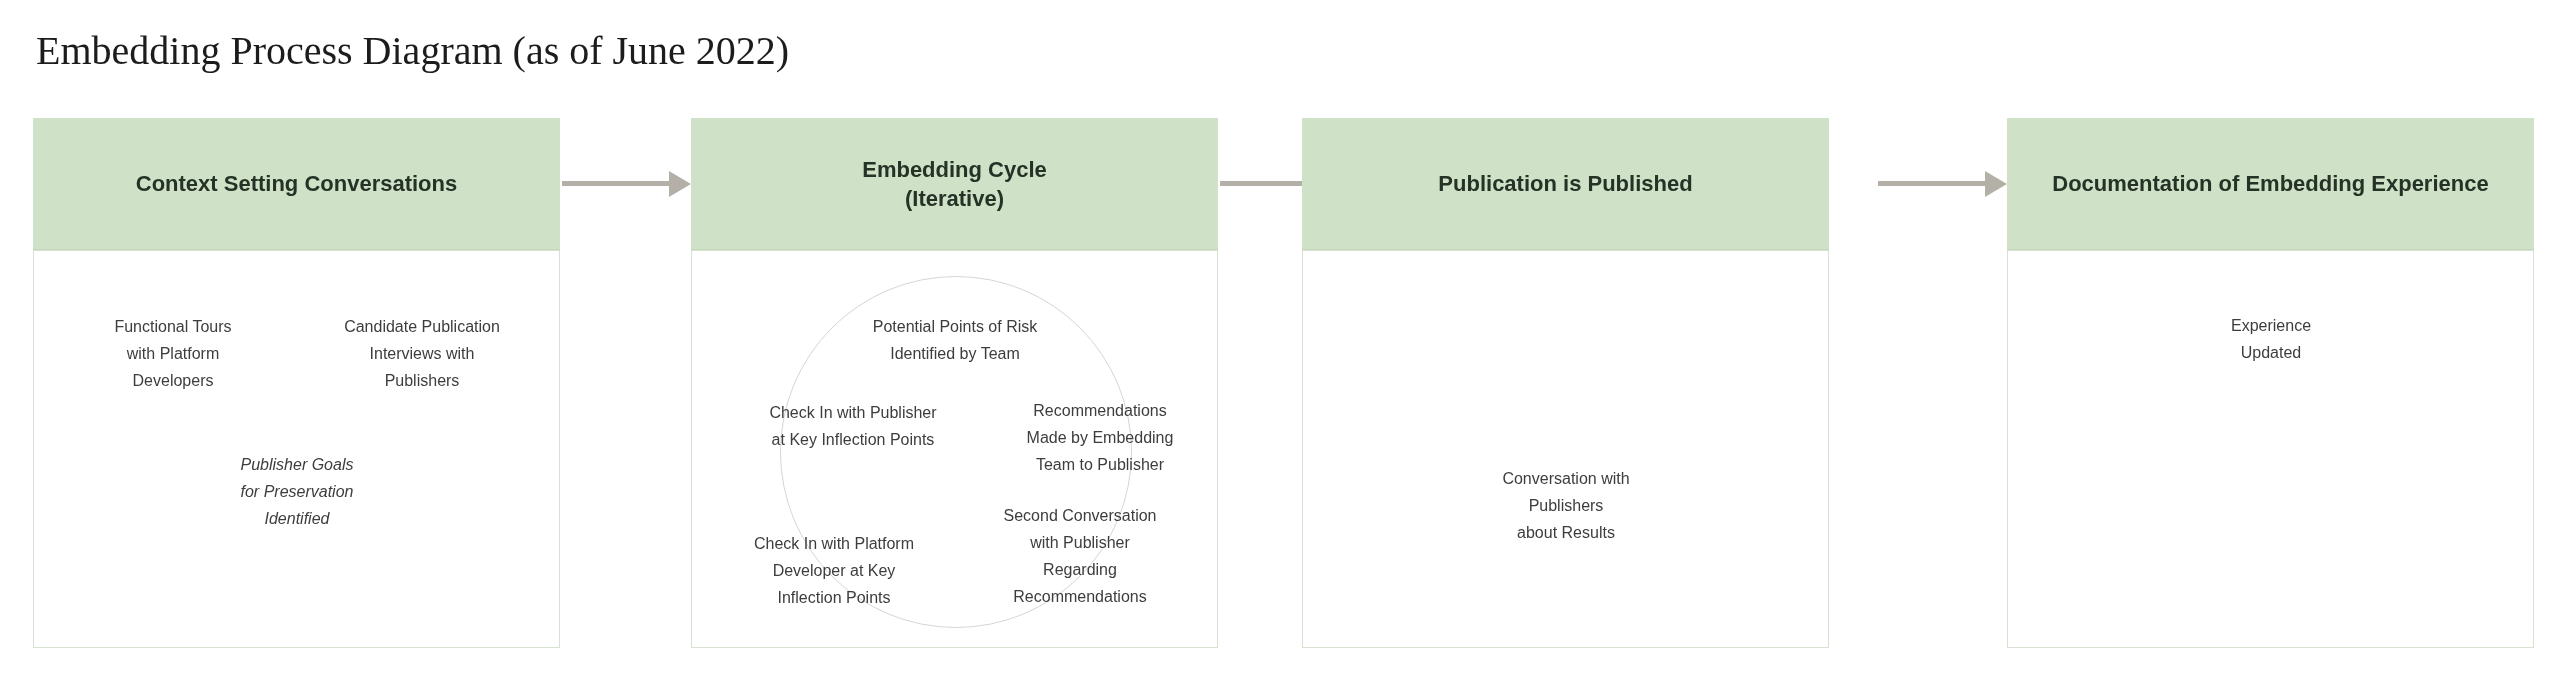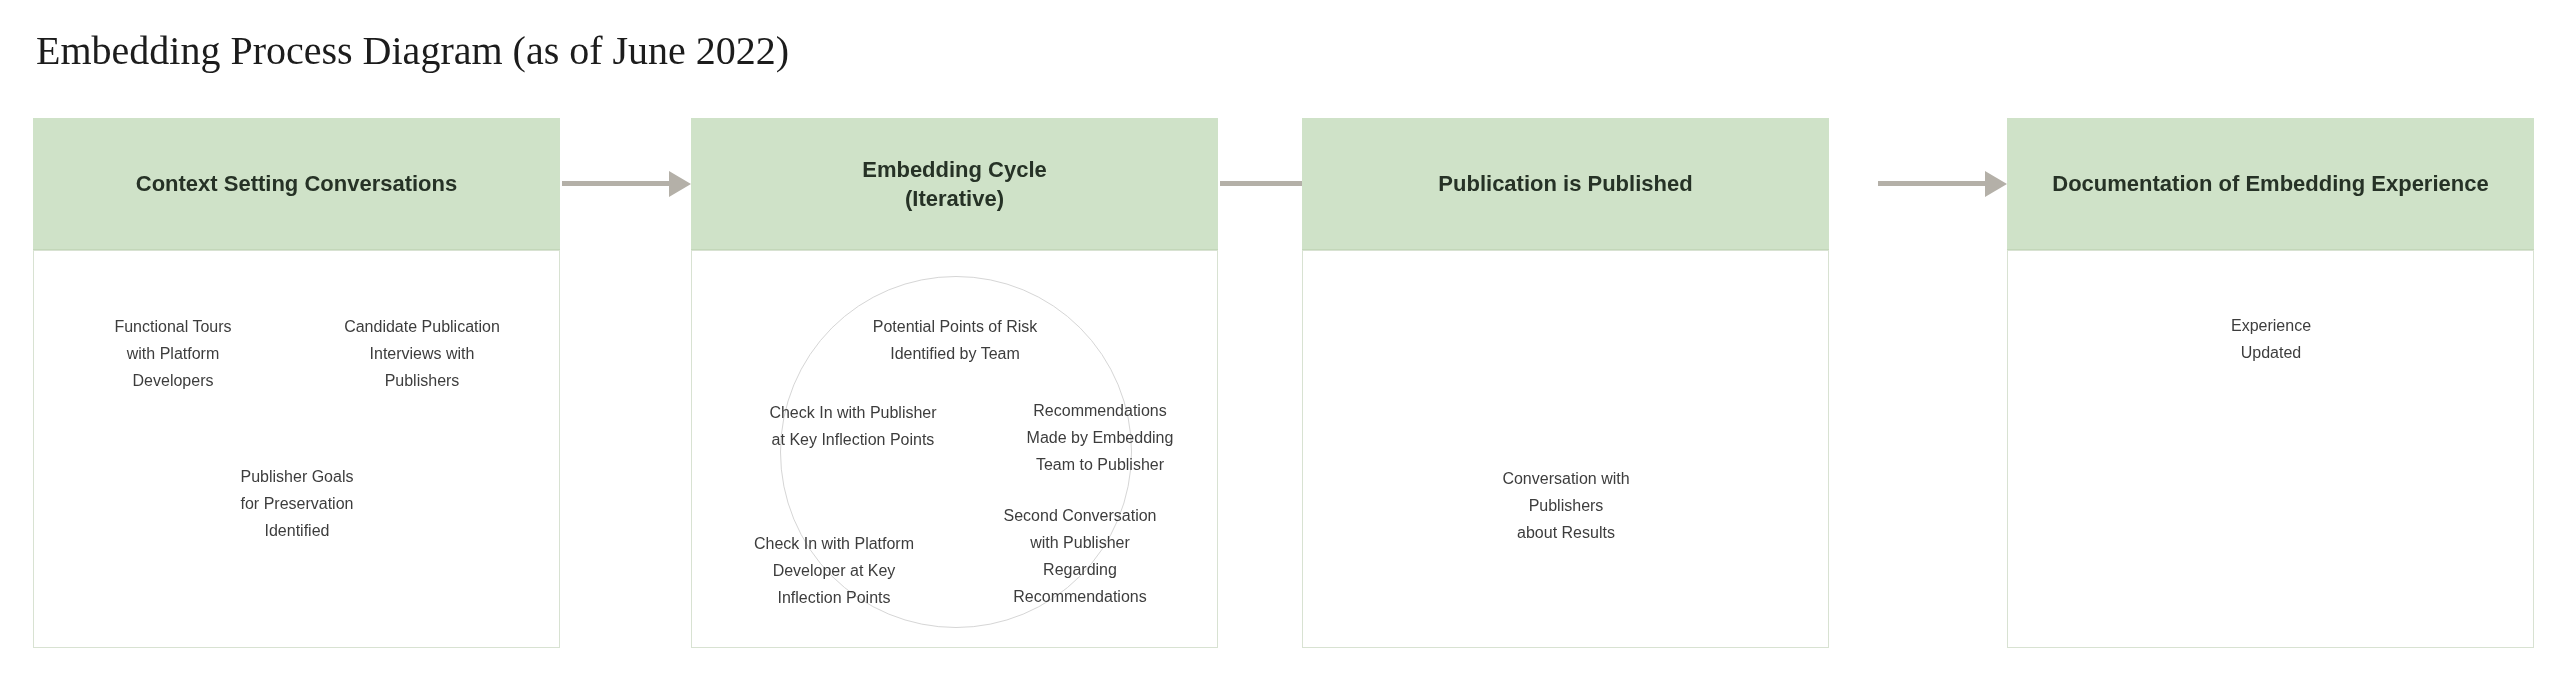--- a/index.html
+++ b/index.html
@@ -102,21 +102,21 @@
   .stage-1 { left: 33px; }
   .stage-2 { left: 691px; }
   .stage-3 { left: 1302px; border-radius: 26px; }
   .stage-4 { left: 2007px; }
   .arrow-1 { left: 562px; }
   .arrow-2 { left: 1220px; }
   .arrow-3 { left: 1878px; }
   
   .c0-n0 { left: 139px; top: 62px; }
   .c0-n1 { left: 388px; top: 62px; }
-  .c0-n2 { left: 263px; top: 212px; }
+  .c0-n2 { left: 263px; top: 200px; font-style: italic; }
   .c1-n0 { left: 263px; top: 62px; }
   .c1-n1 { left: 125px; top: 148px; margin-left: 36px; }
   .c1-n2 { left: 408px; top: 146px; }
   .c1-n3 { left: 142px; top: 279px; }
   .c1-n4 { left: 388px; top: 251px; }
   .c2-n0 { left: 263px; top: 62px; }
   .c2-n1 { left: 263px; top: 214px; }
   .c3-n0 { left: 263px; top: 61px; }
 </style>
 </head>

